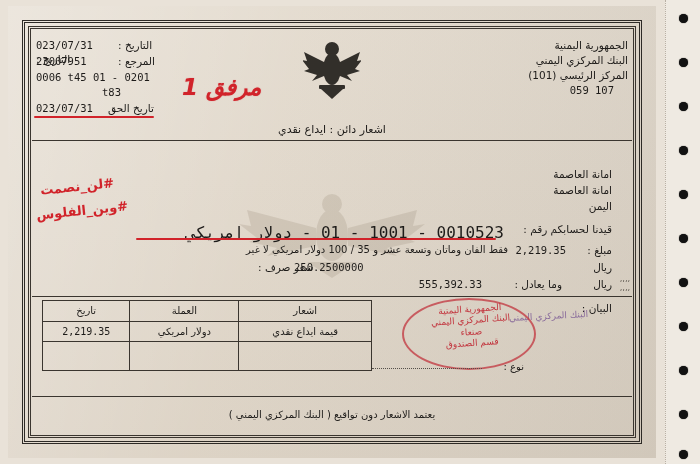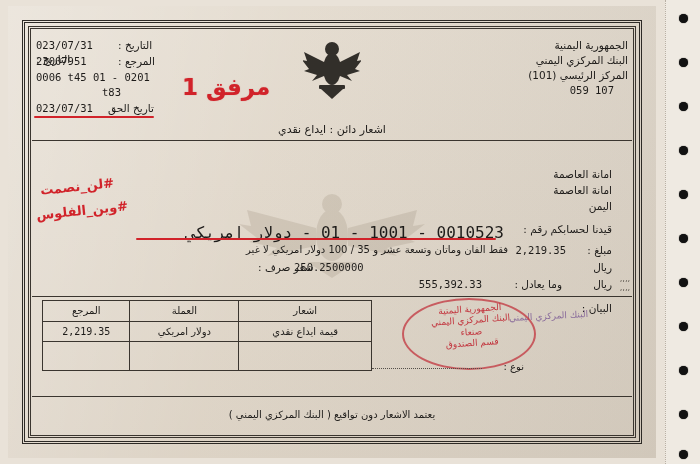--- a/index.html
+++ b/index.html
@@ -124,20 +124,21 @@
   .red-ann {
     position: absolute;
     color: #d1232a;
     font-weight: bold;
     direction: rtl;
   }
   .red-ann.big {
     font-size: 23px;
     letter-spacing: 1px;
     text-shadow: 0 0 1px rgba(209,35,42,0.5);
+    font-style: italic;
   }
   .red-ann.hash {
     font-size: 13px;
     transform: rotate(-6deg);
   }
   .red-underline {
     position: absolute;
     height: 2px;
     background: #d1232a;
     border-radius: 1px;
@@ -311,21 +312,21 @@
 
       <div class="hline" style="left:0; right:0; top:266px;"></div>
 
       <div class="blk txt-right" style="right:20px; top:271px; font-size:10.5px;">البيان :</div>
 
       <table class="tbl" style="left:10px; top:270px; width:330px;">
         <thead>
           <tr>
             <th style="width:140px;">اشعار</th>
             <th style="width:110px;">العملة</th>
-            <th style="width:80px;">المرجع</th>
+            <th style="width:80px;">تاريخ</th>
           </tr>
         </thead>
         <tbody>
           <tr>
             <td>قيمة ايداع نقدي</td>
             <td>دولار امريكي</td>
             <td class="mono">2,219.35</td>
           </tr>
           <tr>
             <td style="height:22px;">&nbsp;</td>

